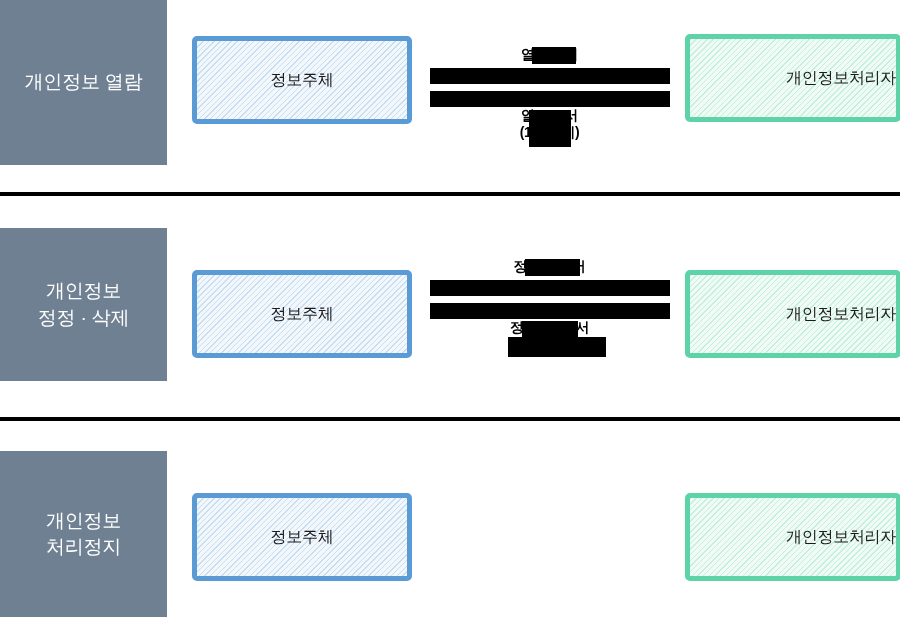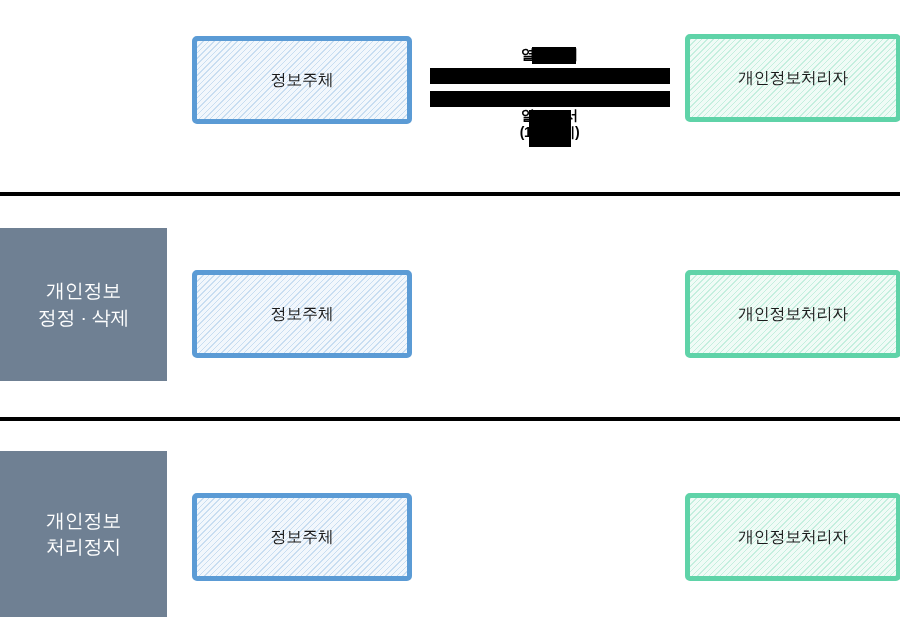--- a/index.html
+++ b/index.html
@@ -101,20 +101,21 @@
   .actor-controller {
     border: 5px solid #5fd3a8;
     background-color: #f0fbf6;
     background-image: repeating-linear-gradient(
       135deg,
       rgba(95,211,168,0.30) 0px,
       rgba(95,211,168,0.30) 1px,
       rgba(255,255,255,0) 1px,
       rgba(255,255,255,0) 4px
     );
+    justify-content: flex-end;
   }
 
   
   .row-1 .actor-subject    { left: 25px;  top: 36px;  width: 220px; height: 88px; }
   .row-1 .actor-controller { left: 518px; top: 34px;  width: 216px; height: 88px; }
 
   .row-2 .actor-subject    { left: 25px;  top: 74px;  width: 220px; height: 88px; }
   .row-2 .actor-controller { left: 518px; top: 74px;  width: 216px; height: 88px; }
 
   .row-3 .actor-subject    { left: 25px;  top: 72px;  width: 220px; height: 88px; }
@@ -169,20 +170,23 @@
   .divider-1 { top: 192px; }
   .divider-2 { top: 417px; }
 </style>
 </head>
 <body>
 
 <div class="diagram">
 
   <div class="row row-1">
 
+    <div class="cat-block">
+      <div class="cat-label">개인정보 열람</div>
+    </div>
 
     <div class="stage">
 
       <div class="actor actor-subject">
         <span class="actor-label">정보주체</span>
       </div>
 
       <div class="flow">
         <div class="flow-caption caption-top">열▮▮▮▮서<span class="redact" style="left:50%; margin-left:-18px; top:1px; width:44px; height:17px;"></span></div>
         <div class="arrow-bar bar-forward"></div>
@@ -206,20 +210,26 @@
       <div class="cat-label">개인정보
 정정 · 삭제</div>
     </div>
 
     <div class="stage">
 
       <div class="actor actor-subject">
         <span class="actor-label">정보주체</span>
       </div>
 
+      <div class="flow">
+        <div class="flow-caption caption-top">정▮▮▮▮▮▮서<span class="redact" style="left:50%; margin-left:-25px; top:1px; width:55px; height:17px;"></span></div>
+        <div class="arrow-bar bar-forward"></div>
+        <div class="arrow-bar bar-back"></div>
+        <div class="flow-caption caption-bottom">정▮▮▮▮▮▮▮서<span class="redact" style="left:50%; margin-left:-28px; top:2px; width:56px; height:16px;"></span><span class="redact" style="left:50%; margin-left:-42px; top:18px; width:98px; height:20px;"></span></div>
+      </div>
 
       <div class="actor actor-controller">
         <span class="actor-label">개인정보처리자</span>
       </div>
 
     </div>
   </div>
 
   <div class="divider divider-2"></div>
 

